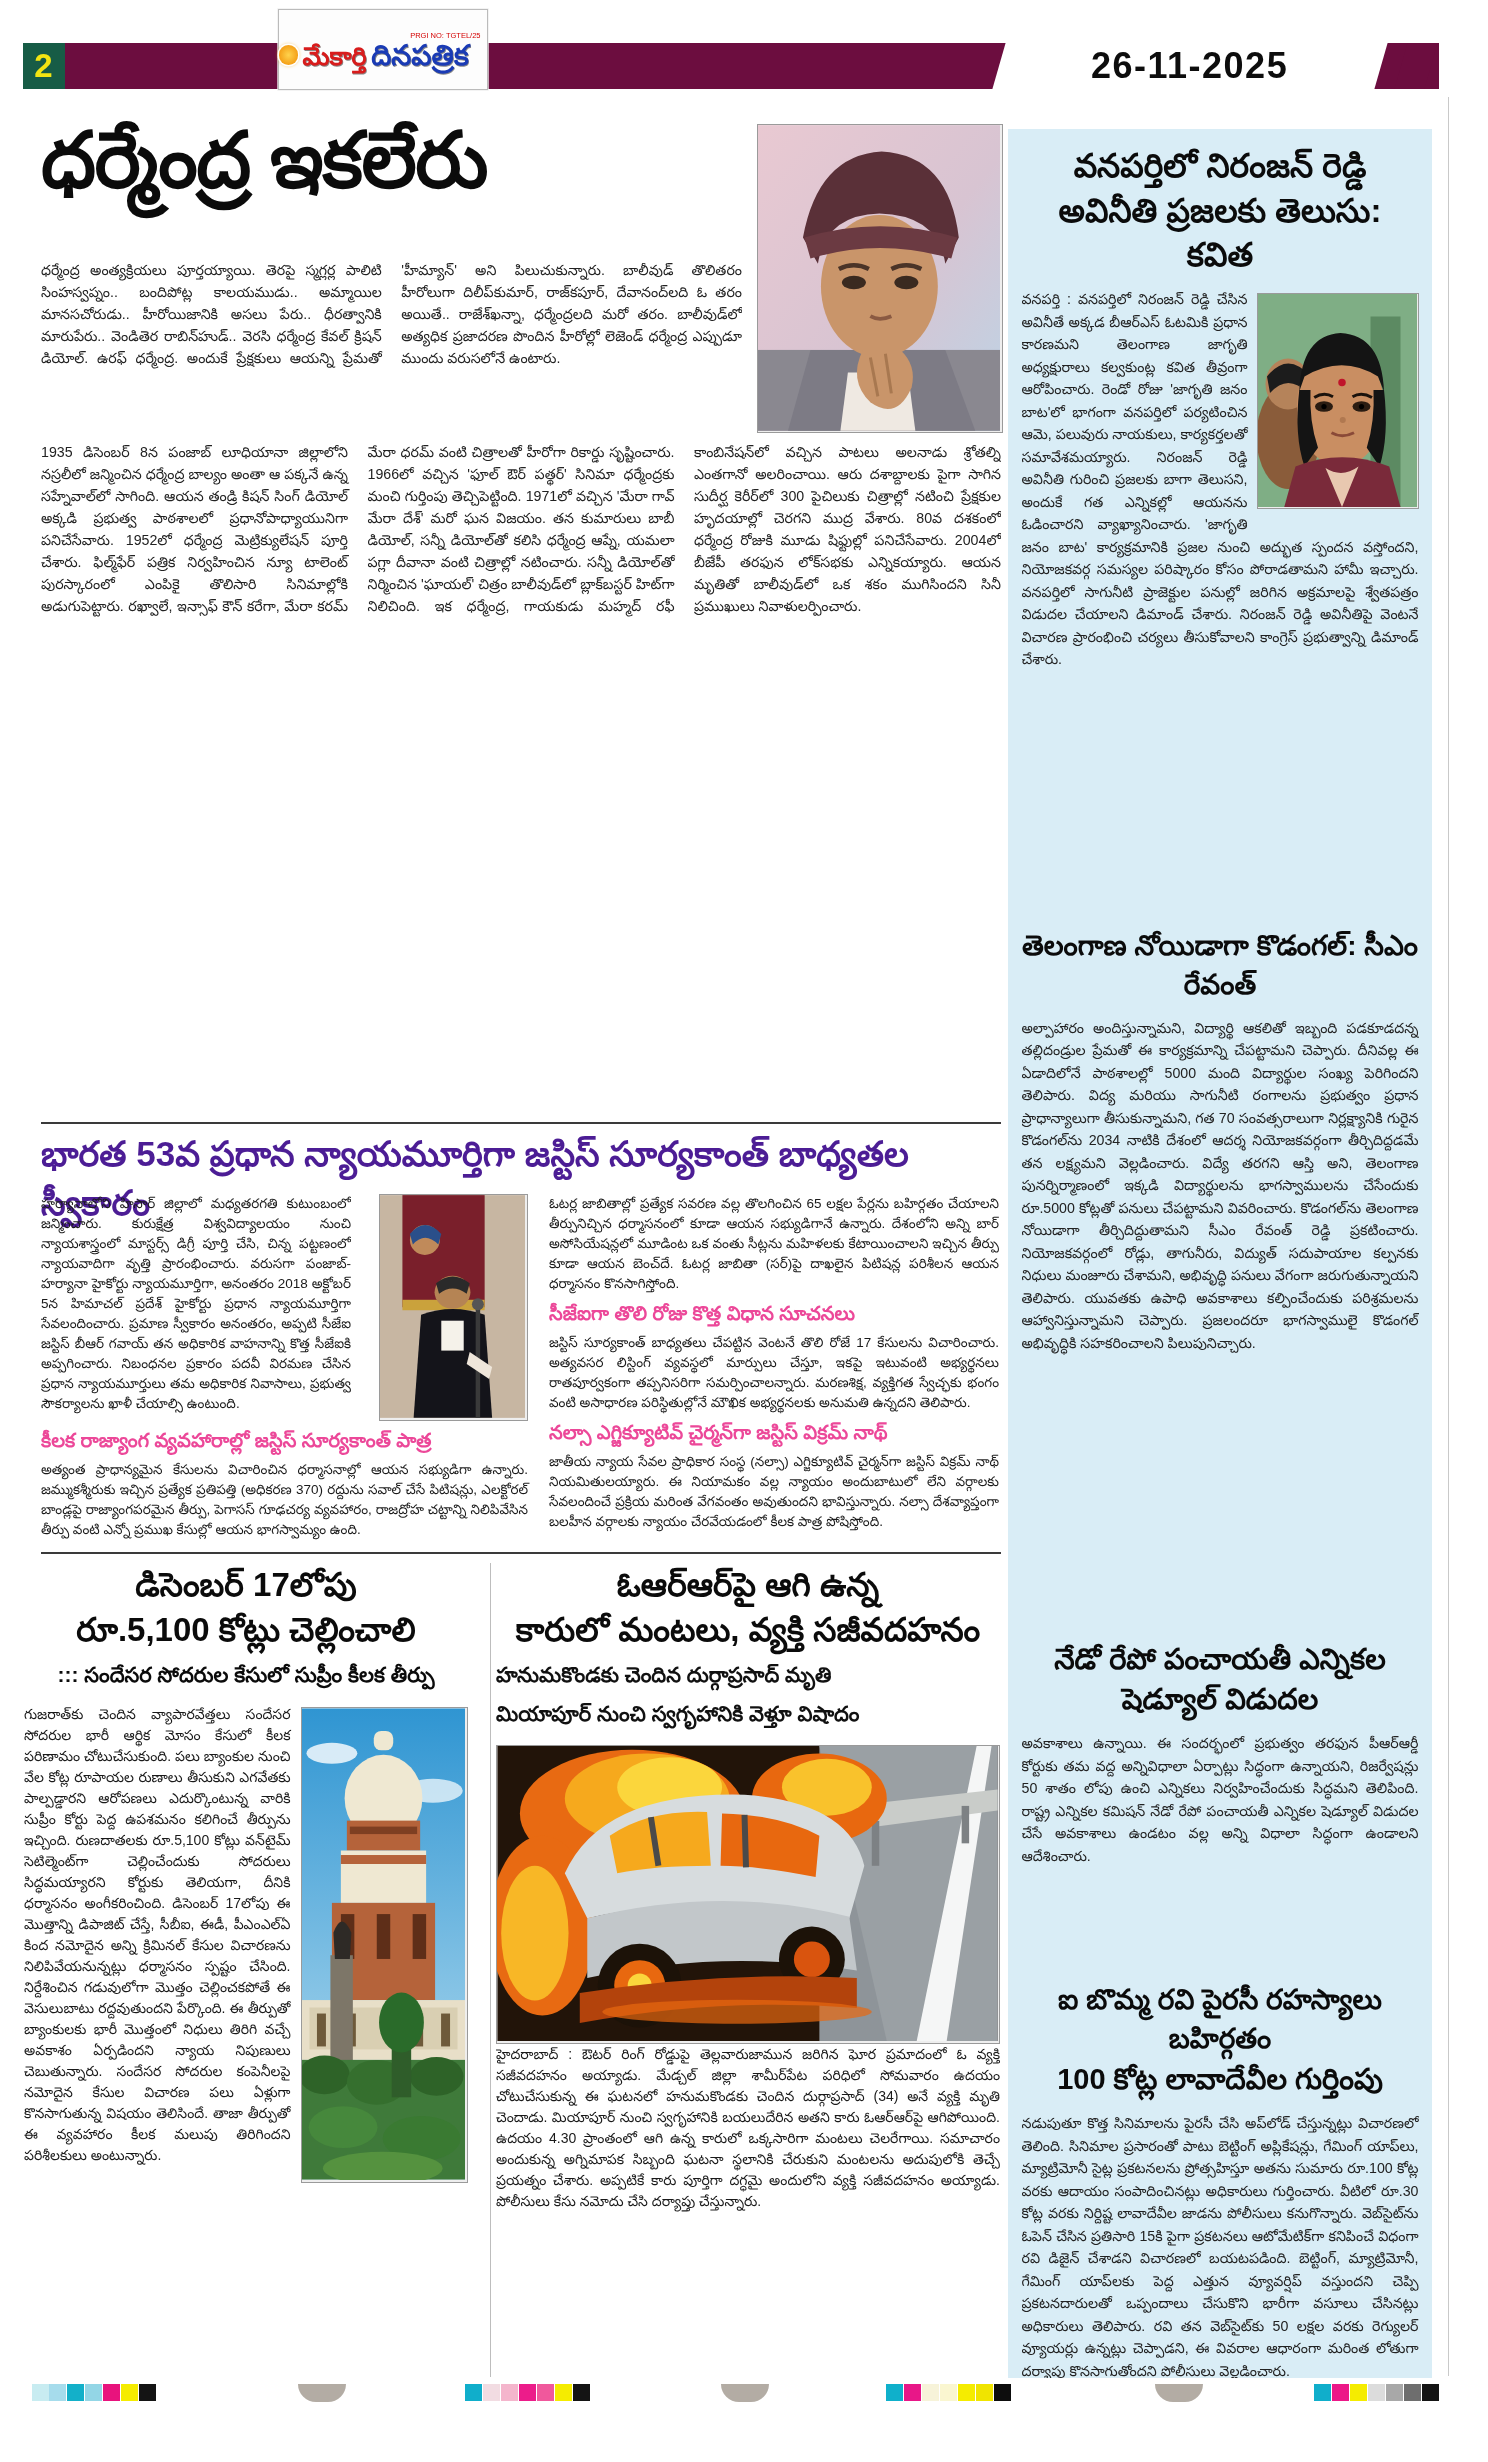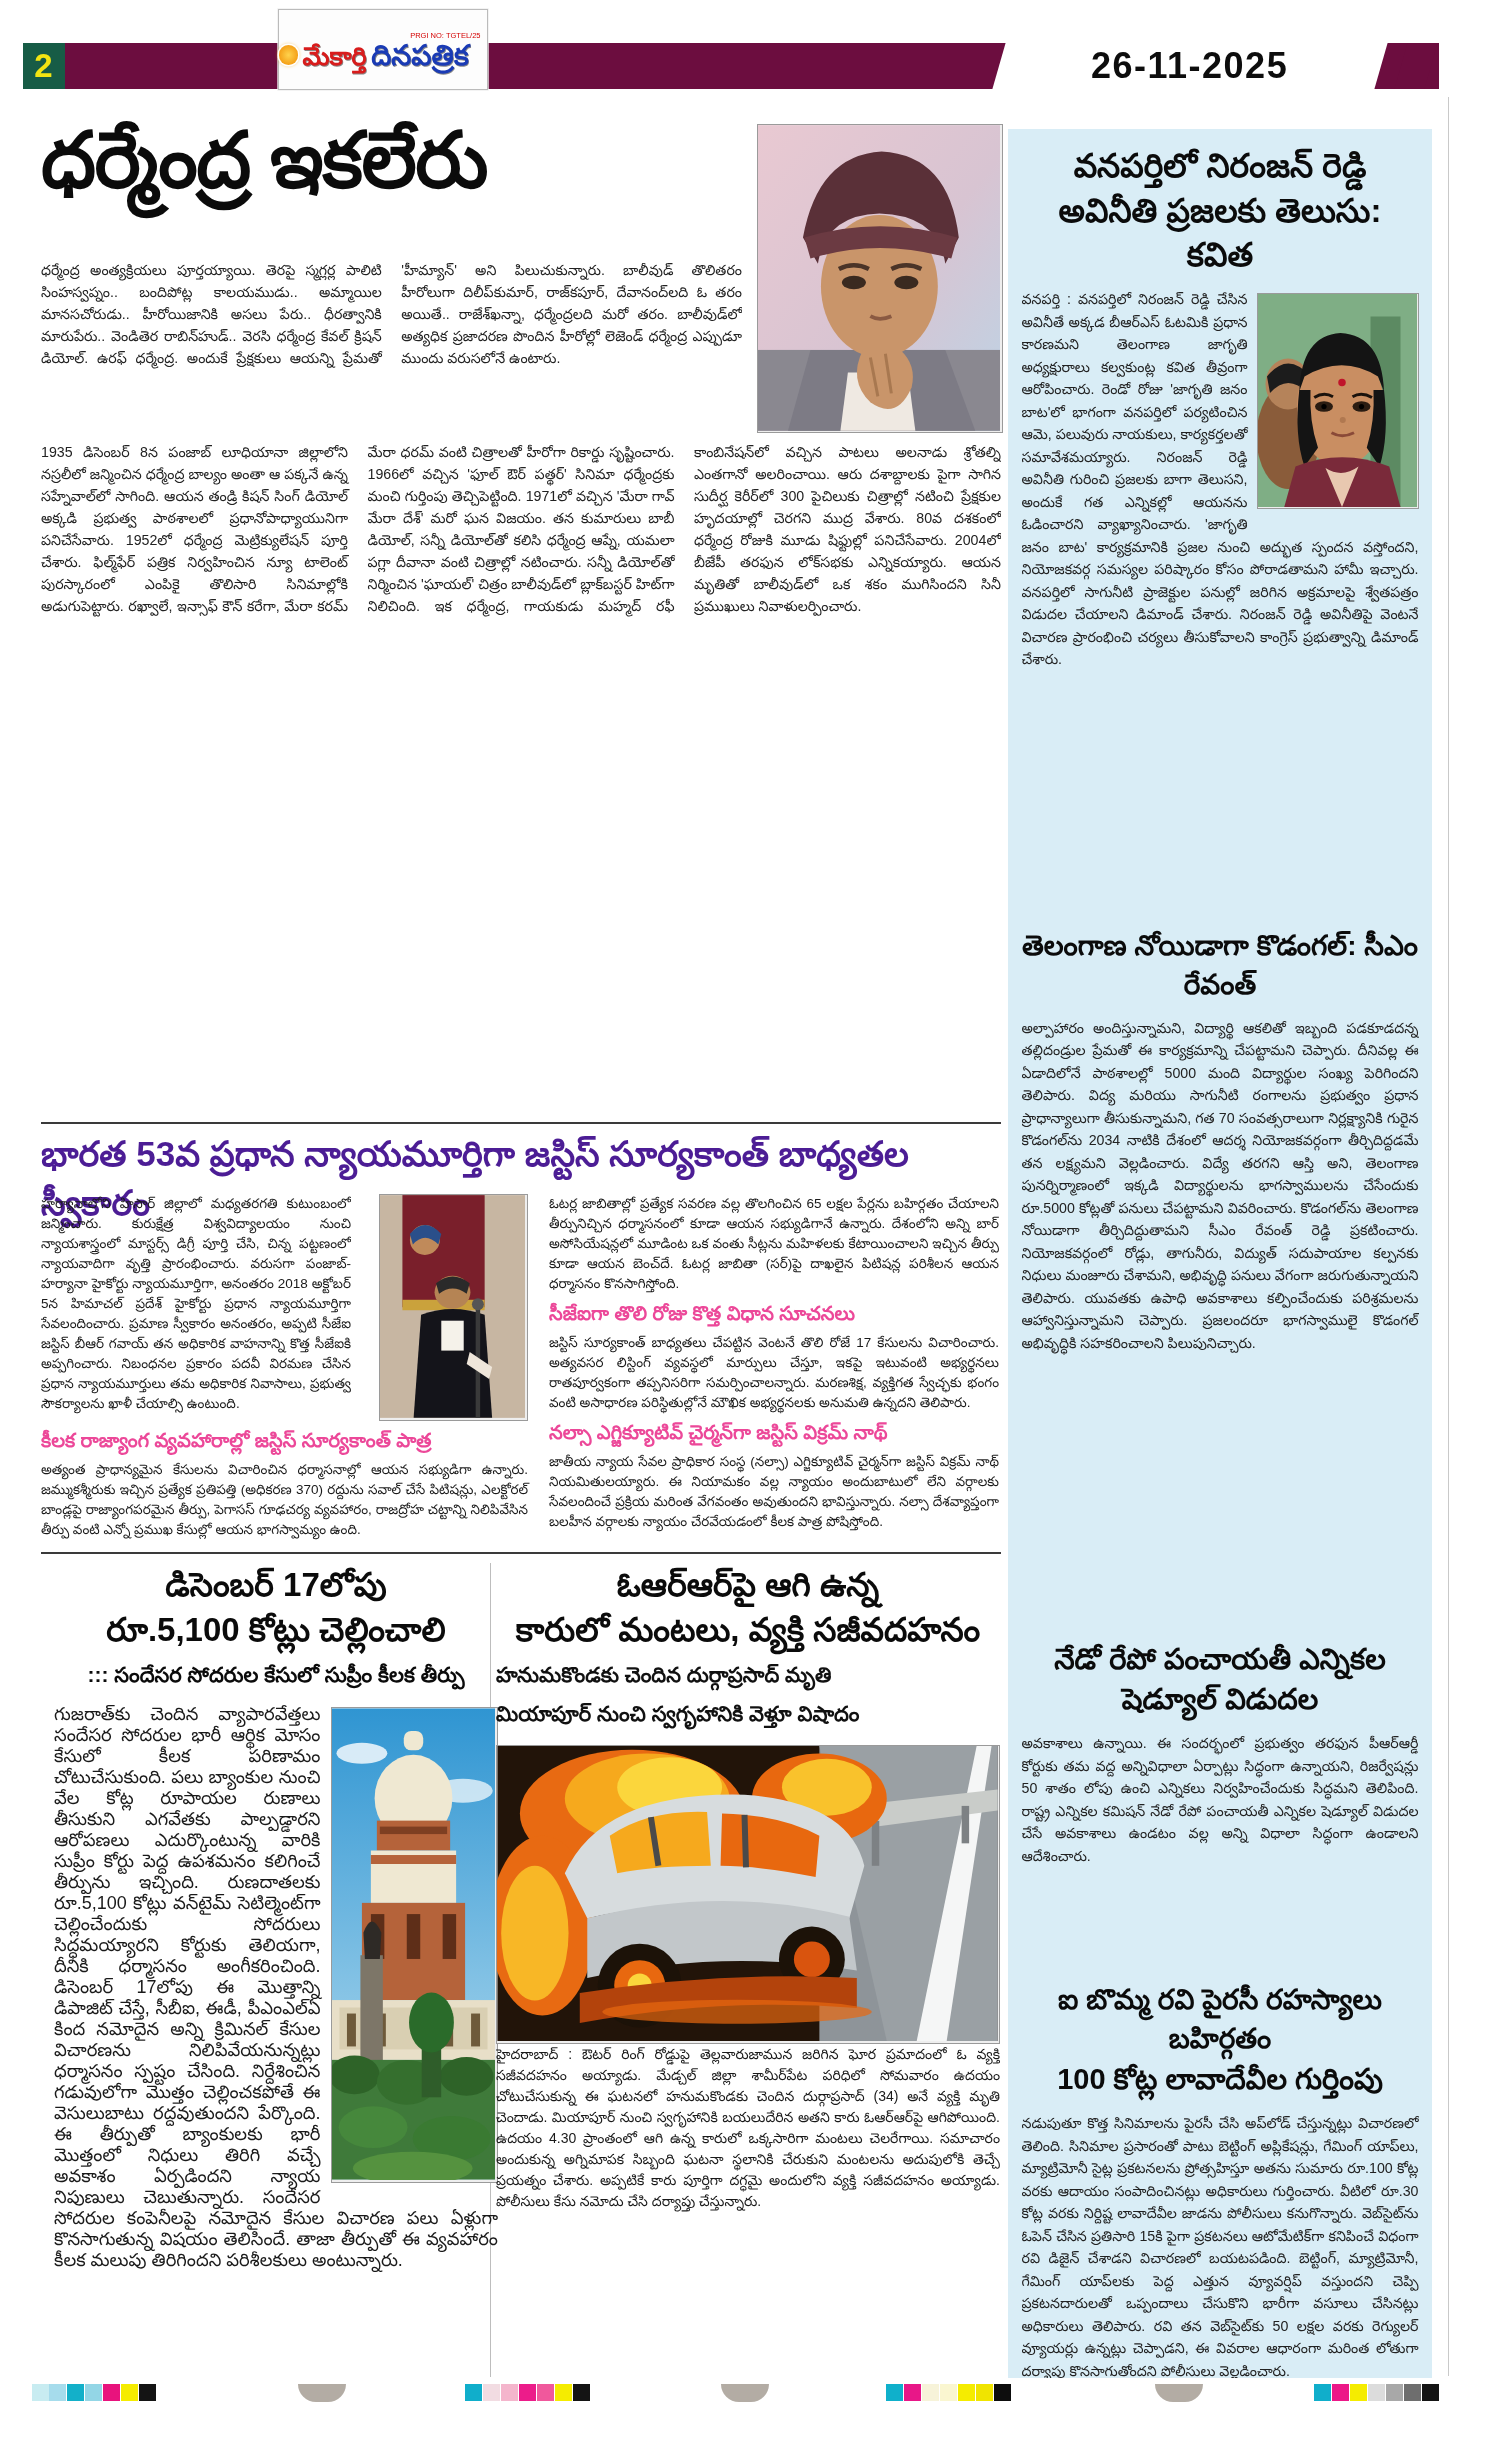--- a/index.html
+++ b/index.html
@@ -39,24 +39,24 @@
   .ju-head{position:absolute;left:41px;top:1134px;width:960px;font-size:35px;font-weight:bold;color:#4c1d95;}
   .ju-grid{position:absolute;left:41px;top:1194px;width:960px;height:351px;display:flex;gap:21px;overflow:hidden;}
   .ju-left{width:487px;}
   .ju-left-top{display:flex;gap:28px;}
   .ju-left-top .txt{width:330px;height:225px;overflow:hidden;font-size:13.5px;line-height:20px;text-align:justify;}
   .ju-photo{width:147px;height:225px;flex:none;}
   .ju-right{width:450px;}
   .ju-sub{font-size:19.5px;font-weight:bold;color:#ec4899;margin:7.5px 0 4.5px;}
   .ju-p{font-size:13.5px;line-height:20px;text-align:justify;}
   
-  .sc-block{position:absolute;left:54px;top:1563px;width:444px;height:817px;overflow:hidden;}
+  .sc-block{position:absolute;left:24px;top:1563px;width:444px;height:817px;overflow:hidden;}
   .sc-h{font-size:33px;font-weight:bold;text-align:center;line-height:1.35;color:#0b0b0b;}
   .sc-sub{font-size:21px;font-weight:bold;text-align:center;margin:10.5px 0 12px;color:#0b0b0b;}
-  .sc-body{font-size:18px;line-height:21px;text-align:justify;}
+  .sc-body{font-size:14px;line-height:21px;text-align:justify;}
   .sc-photo{float:right;width:165px;height:474px;margin:3px 0 6px 10.5px;}
   .car-block{position:absolute;left:496px;top:1563px;width:504px;height:817px;overflow:hidden;}
   .car-h{font-size:33px;font-weight:bold;text-align:center;line-height:1.35;color:#0b0b0b;}
   .car-deck{font-size:21px;font-weight:600;margin-top:10.5px;color:#111;}
   .car-photo{width:502px;height:297px;margin-top:13.5px;}
   .car-body{font-size:14px;line-height:21px;text-align:justify;}
   
   .bluecol{position:absolute;left:1008px;top:129px;width:424px;height:2249px;background:#d9edf6;
            padding:15px 13.5px;box-sizing:border-box;overflow:hidden;}
   .bc-h1{font-size:33px;font-weight:bold;text-align:center;line-height:1.35;color:#0b0b0b;}

